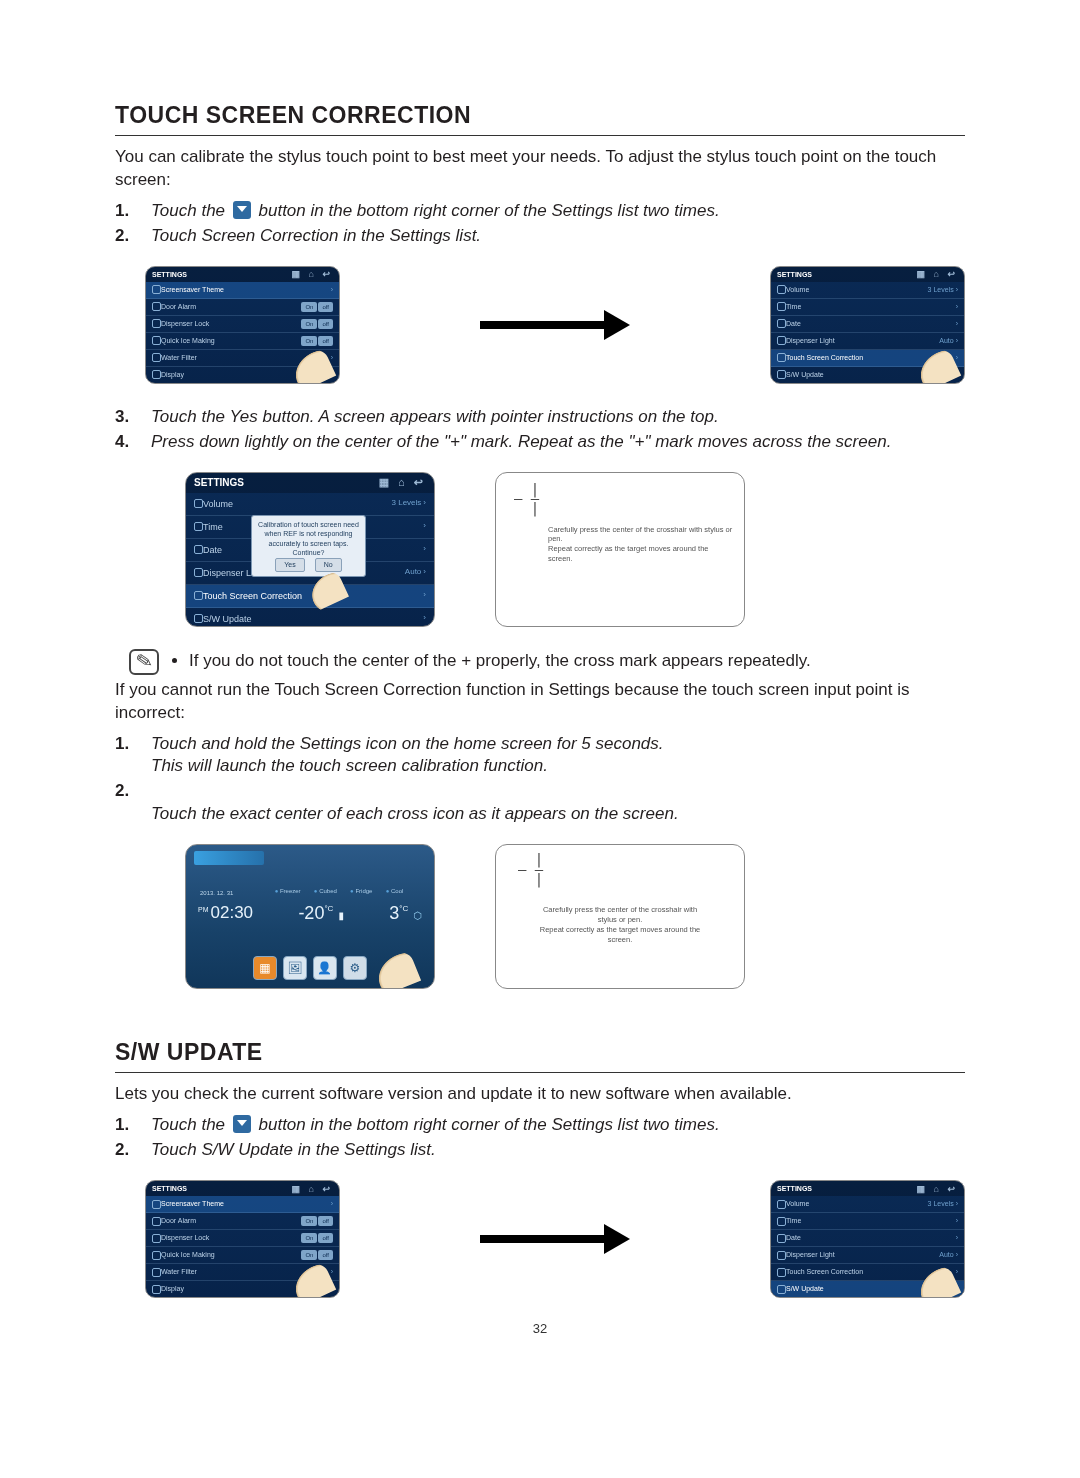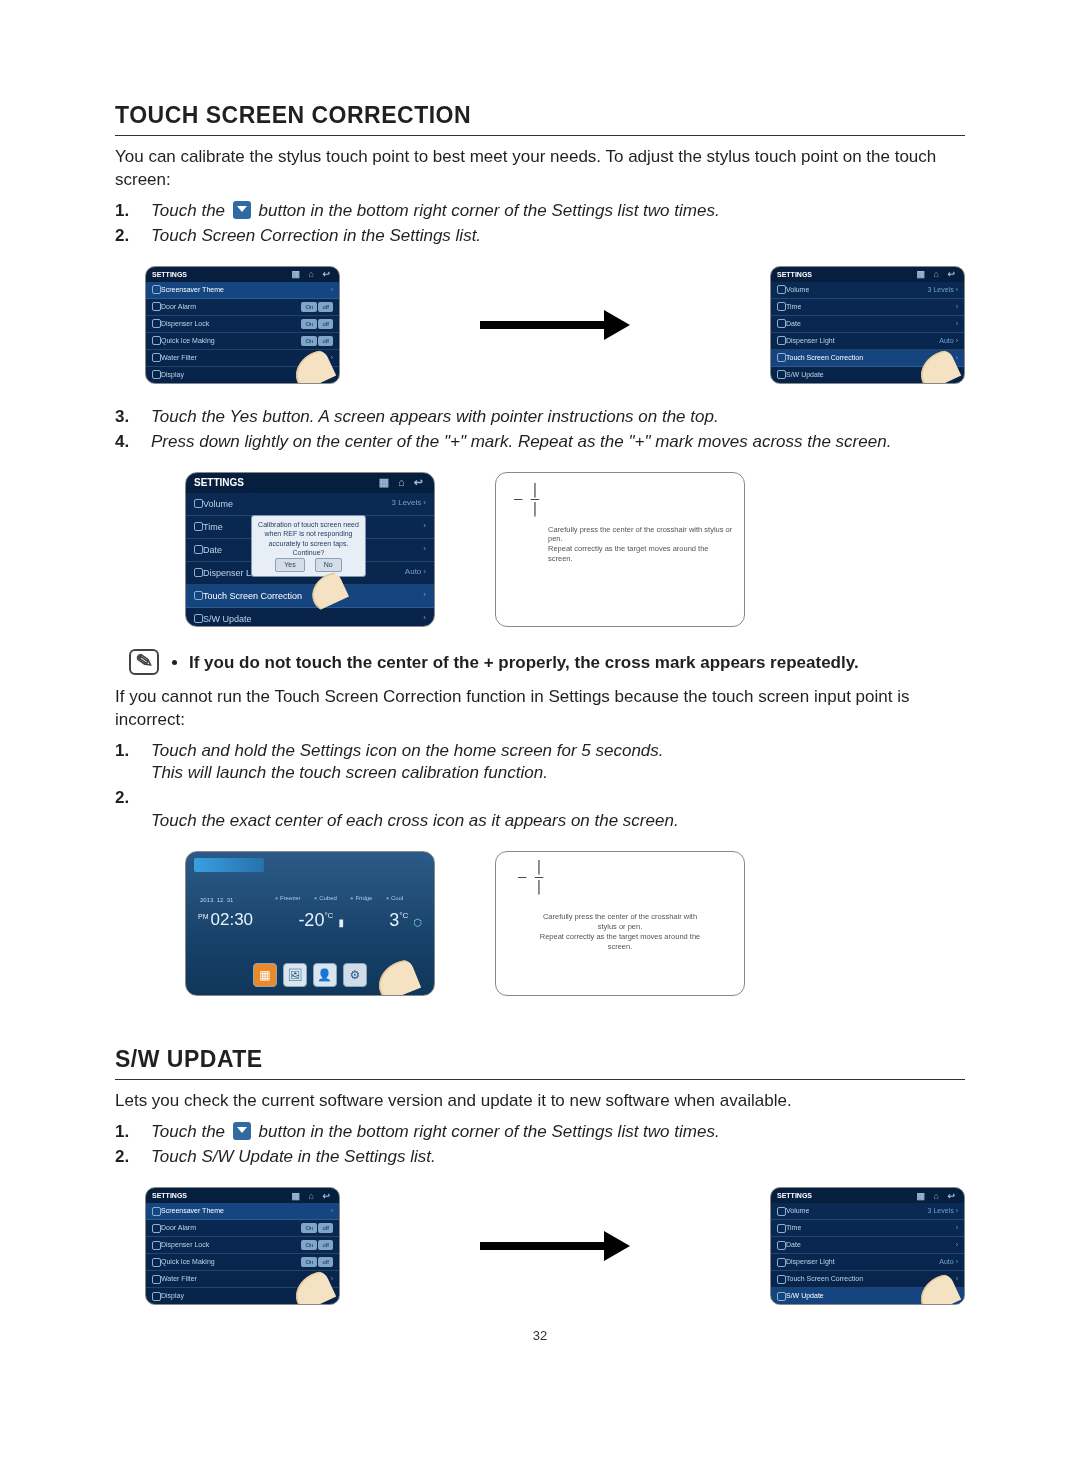--- a/index.html
+++ b/index.html
@@ -89,21 +89,21 @@
   .popup {
     position: absolute; left: 65px; top: 42px; width: 115px; height: 62px;
     background: #e7eef6; border: 1px solid #7c96b2; border-radius: 3px;
     font-size: 7px; color: #1c3a5a; text-align: center; padding: 4px 5px;
     display: flex; flex-direction: column; justify-content: space-between;
   }
   .popup .pbtns { display: flex; justify-content: center; gap: 10px; }
   .popup .pbtn { background: #d5dee8; border: 1px solid #8aa1b9; border-radius: 2px; padding: 1px 8px; font-size: 7px; }
 
   
-  .note-row { display: flex; align-items: flex-end; gap: 12px; margin: 8px 0 11px 14px; font-weight: bold; }
+  .note-row { display: flex; align-items: center; gap: 12px; margin: 8px 0 4px 14px; }
   .note-icon {
     width: 30px; height: 26px; border: 2px solid #444; border-radius: 6px;
     display: flex; align-items: center; justify-content: center; flex-shrink: 0; position: relative;
   }
   .note-icon::after {
     content: "✎"; font-size: 20px; color: #444; transform: rotate(-10deg);
   }
   .note-bullets { list-style: disc; margin-left: 18px; font-size: 17px; }
 
   

